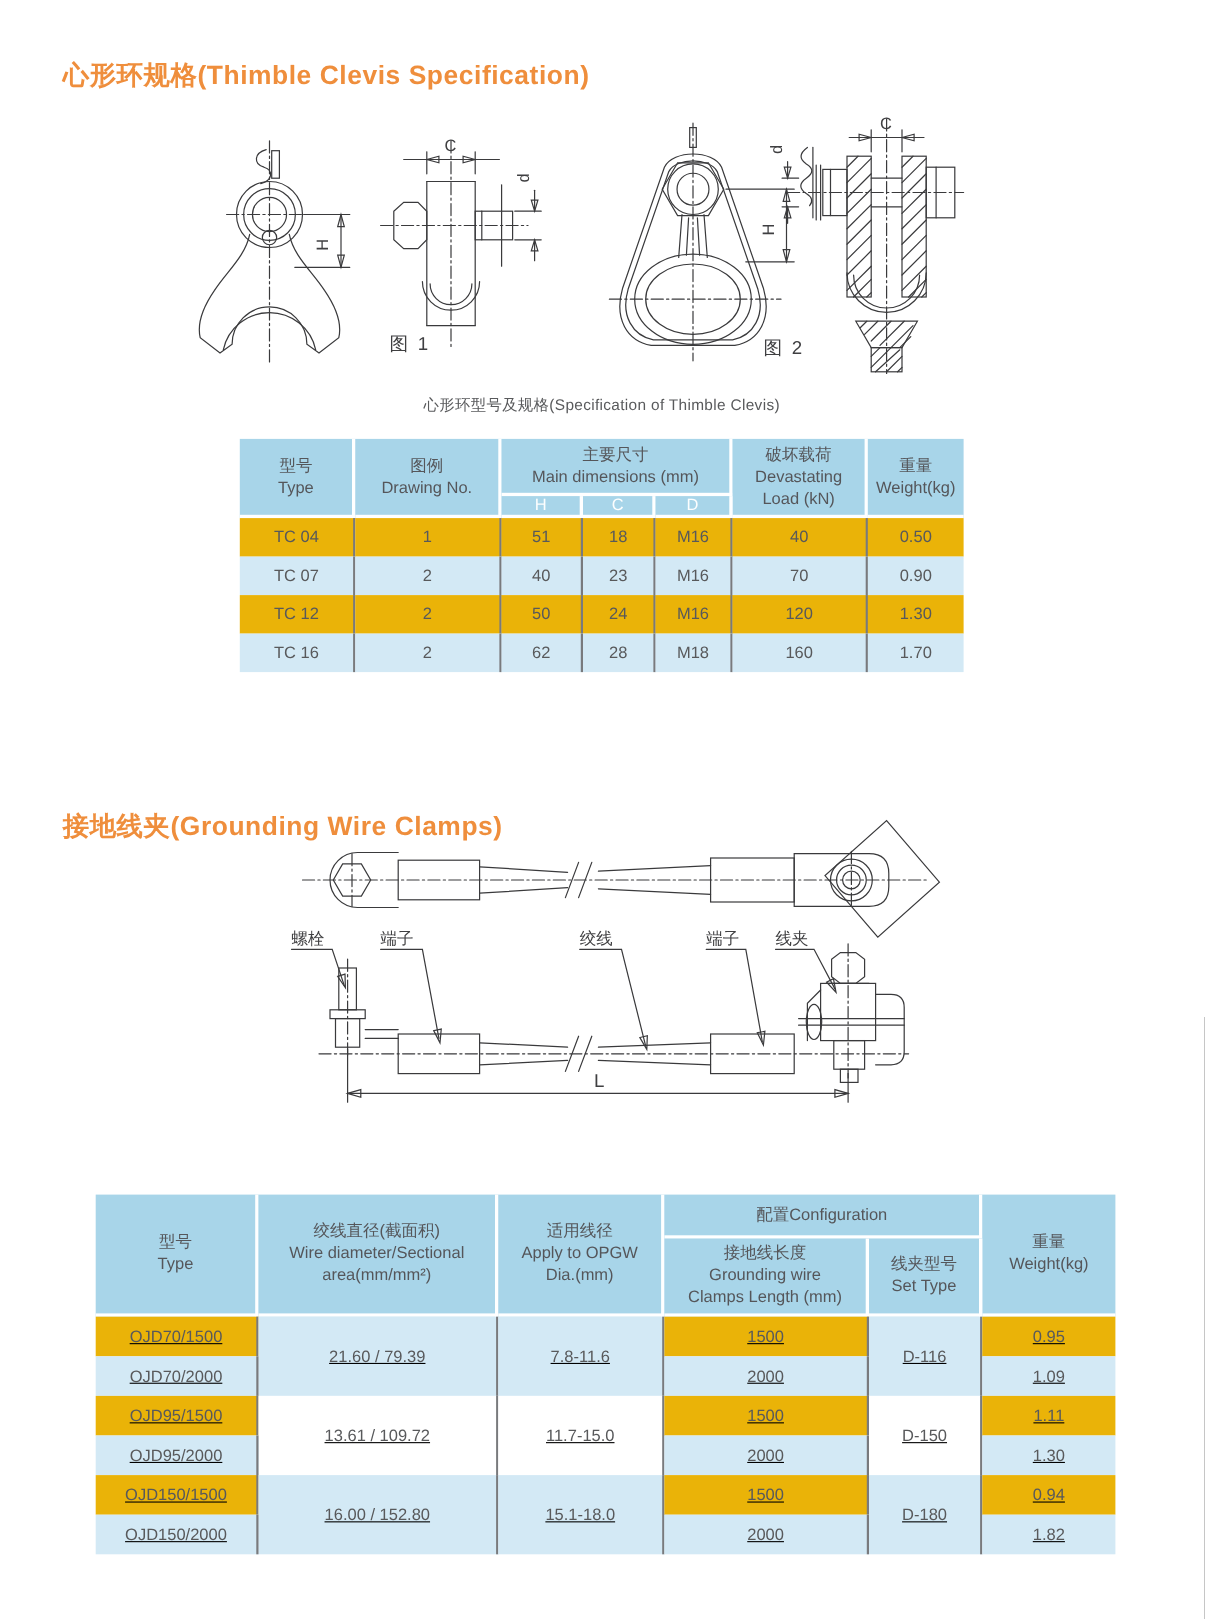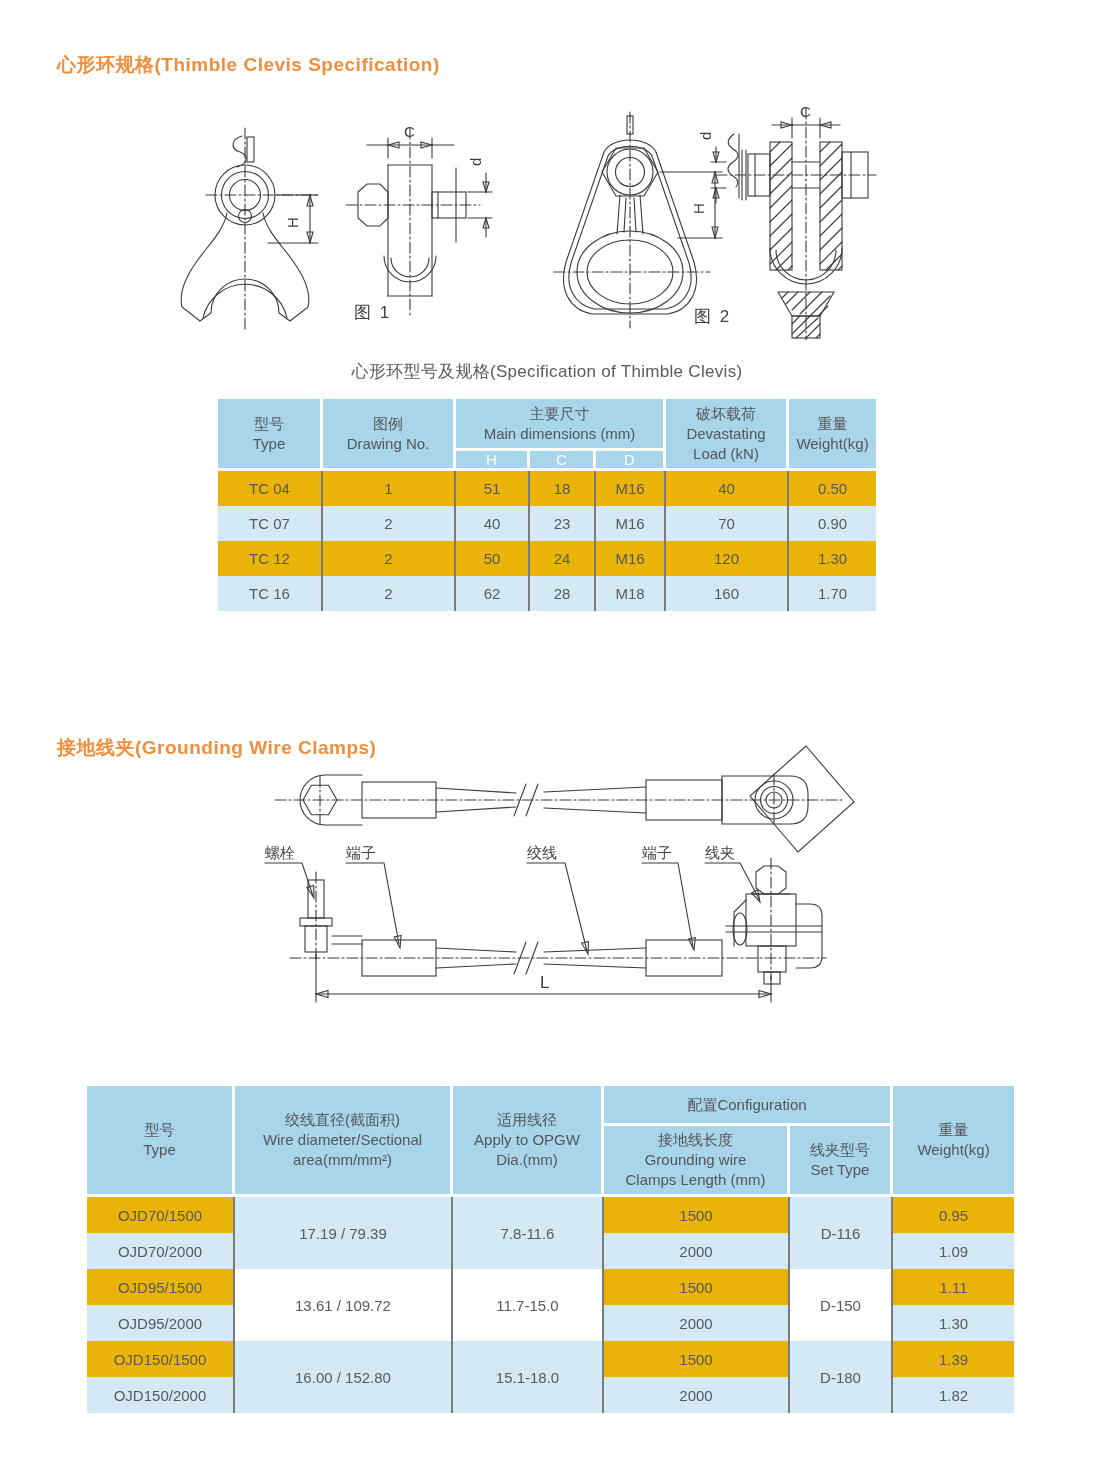--- a/index.html
+++ b/index.html
@@ -1,36 +1,36 @@
 <!DOCTYPE html>
 <html><head>
 <meta charset="utf-8">
 <style>
   html,body{margin:0;padding:0;background:#9a9a9a;}
   .page{position:relative;width:1095px;height:1472px;background:#ffffff;margin:0 auto;
         font-family:"Liberation Sans","DejaVu Sans",sans-serif;overflow:hidden;}
   .abs{position:absolute;}
-  .h-orange{font-size:19px;font-weight:bold;color:#ef8e3c;letter-spacing:.5px;}
-  .tbl-title{font-size:17px;color:#595a5c;text-align:center;letter-spacing:.3px;}
+  .h-orange{font-size:24px;font-weight:bold;color:#ef8e3c;letter-spacing:.5px;}
+  .tbl-title{font-size:14px;color:#595a5c;text-align:center;letter-spacing:.3px;}
 
   table{border-collapse:separate;border-spacing:0;table-layout:fixed;}
   th,td{padding:0;margin:0;text-align:center;vertical-align:middle;font-weight:normal;}
   th{background:#a8d5e9;color:#55565a;border-right:3px solid #fff;border-bottom:3px solid #fff;}
   th.last{border-right:none;margin-top:24px;}
   th .zh,th .en{display:block;font-size:15px;line-height:20px;}
   tr.subrow th{color:#fdfefe;font-size:15px;}
   td{font-size:15px;color:#58595b;background:#fff;border-right:2px solid #797a7d;}
   td.last{border-right:none;}
   tr.rw td{background:#eab308;}
   tr.rb td{background:#d3e9f5;}
   tbody td.mb{background:#d3e9f5;}
   tbody td.mw{background:#ffffff;}
   #t1 tbody tr{height:35px;}
   #t1 tr.h1{height:52px;}
-  #t2 tbody tr{height:36px;}
+  #t2 tbody tr{height:36px;text-decoration:underline;}
   #t2 tr.h1{height:40px;} #t2 tr.h2{height:71px;}
 
   
   svg .ln line, svg .ln path, svg .ln rect, svg .ln circle, svg .ln ellipse, svg .ln polygon
       {stroke:#3a3a3c;stroke-width:1.1;fill:none;stroke-linecap:round;}
   svg .cl{stroke-dasharray:11 3 2 3;stroke-width:.8;stroke:#5c5c5e;}
   svg .thin{stroke-width:.8;}
   svg .dim{stroke-width:.9;}
   svg .thick{stroke-width:2.6;}
   svg .hx{stroke-width:.7;stroke:#4a4a4c;}
@@ -369,21 +369,21 @@
         <th>
           <span class="zh">线夹型号</span>
           <span class="en">Set Type</span>
           </th>
       </tr>
     </thead>
     <tbody>
 
       <tr class="rw">
         <td>OJD70/1500</td>
-        <td rowspan="2" class="mb">17.19 / 79.39</td>
+        <td rowspan="2" class="mb">21.60 / 79.39</td>
         <td rowspan="2" class="mb">7.8-11.6</td>
         <td>1500</td>
         <td rowspan="2" class="mb">D-116</td>
         <td class="last">0.95</td>
       </tr>
       <tr class="rb">
         <td>OJD70/2000</td>
         <td>2000</td>
         <td class="last">1.09</td>
       </tr>
@@ -401,21 +401,21 @@
         <td>2000</td>
         <td class="last">1.30</td>
       </tr>
 
       <tr class="rw">
         <td>OJD150/1500</td>
         <td rowspan="2" class="mb">16.00 / 152.80</td>
         <td rowspan="2" class="mb">15.1-18.0</td>
         <td>1500</td>
         <td rowspan="2" class="mb">D-180</td>
-        <td class="last">1.39</td>
+        <td class="last">0.94</td>
       </tr>
       <tr class="rb">
         <td>OJD150/2000</td>
         <td>2000</td>
         <td class="last">1.82</td>
       </tr>
     </tbody>
   </table>
 
 </div>

